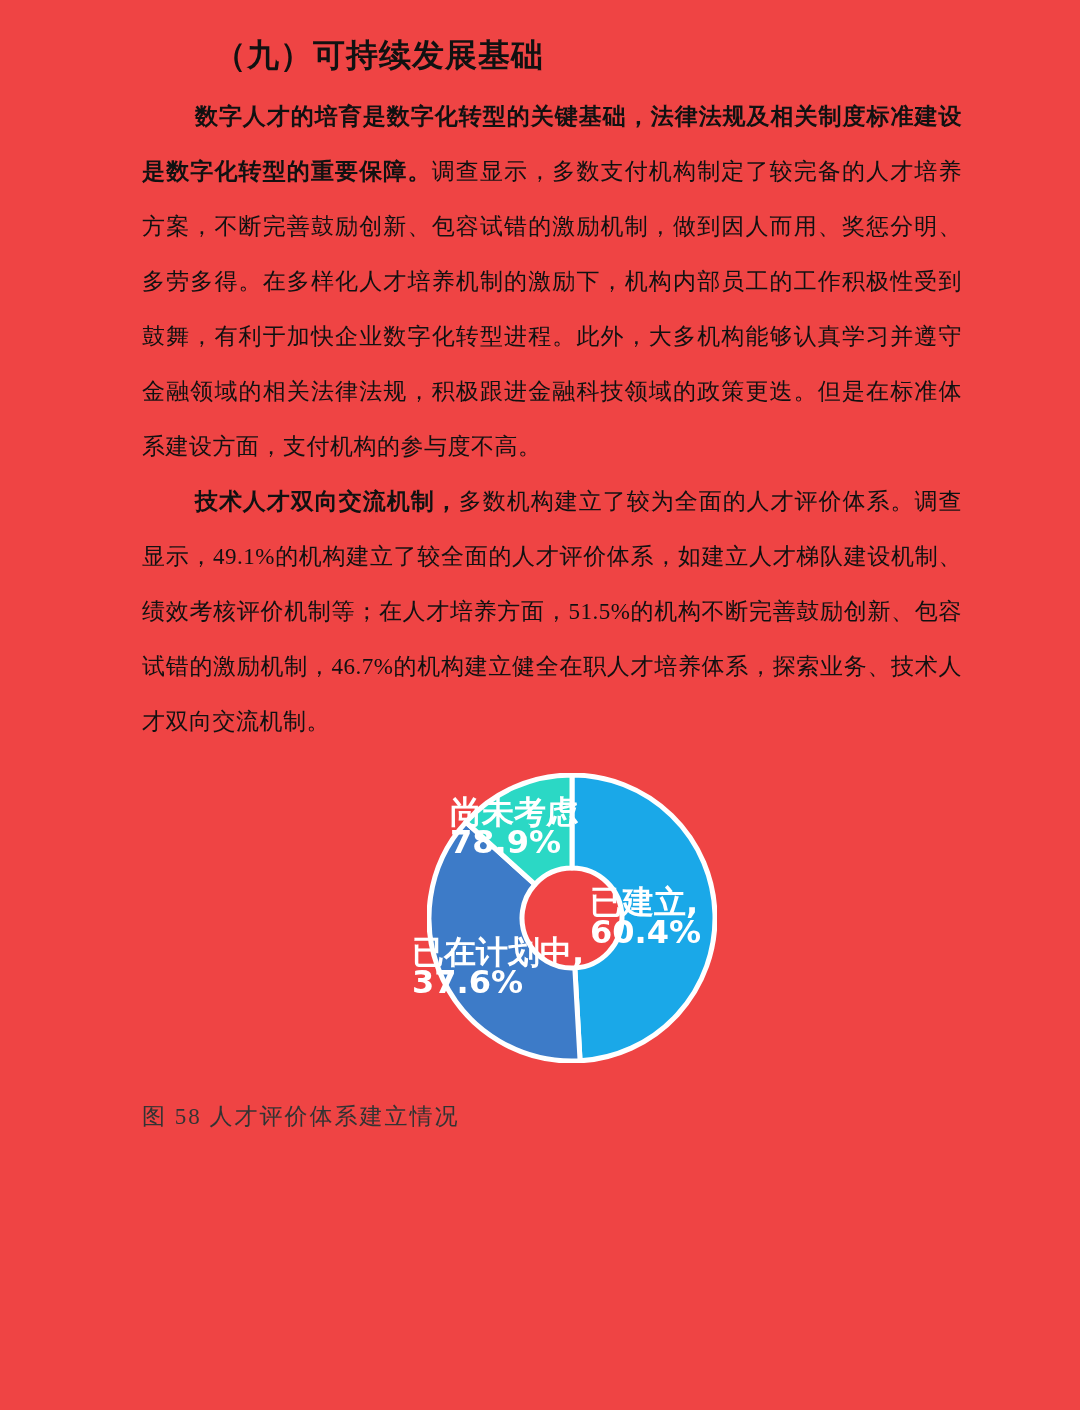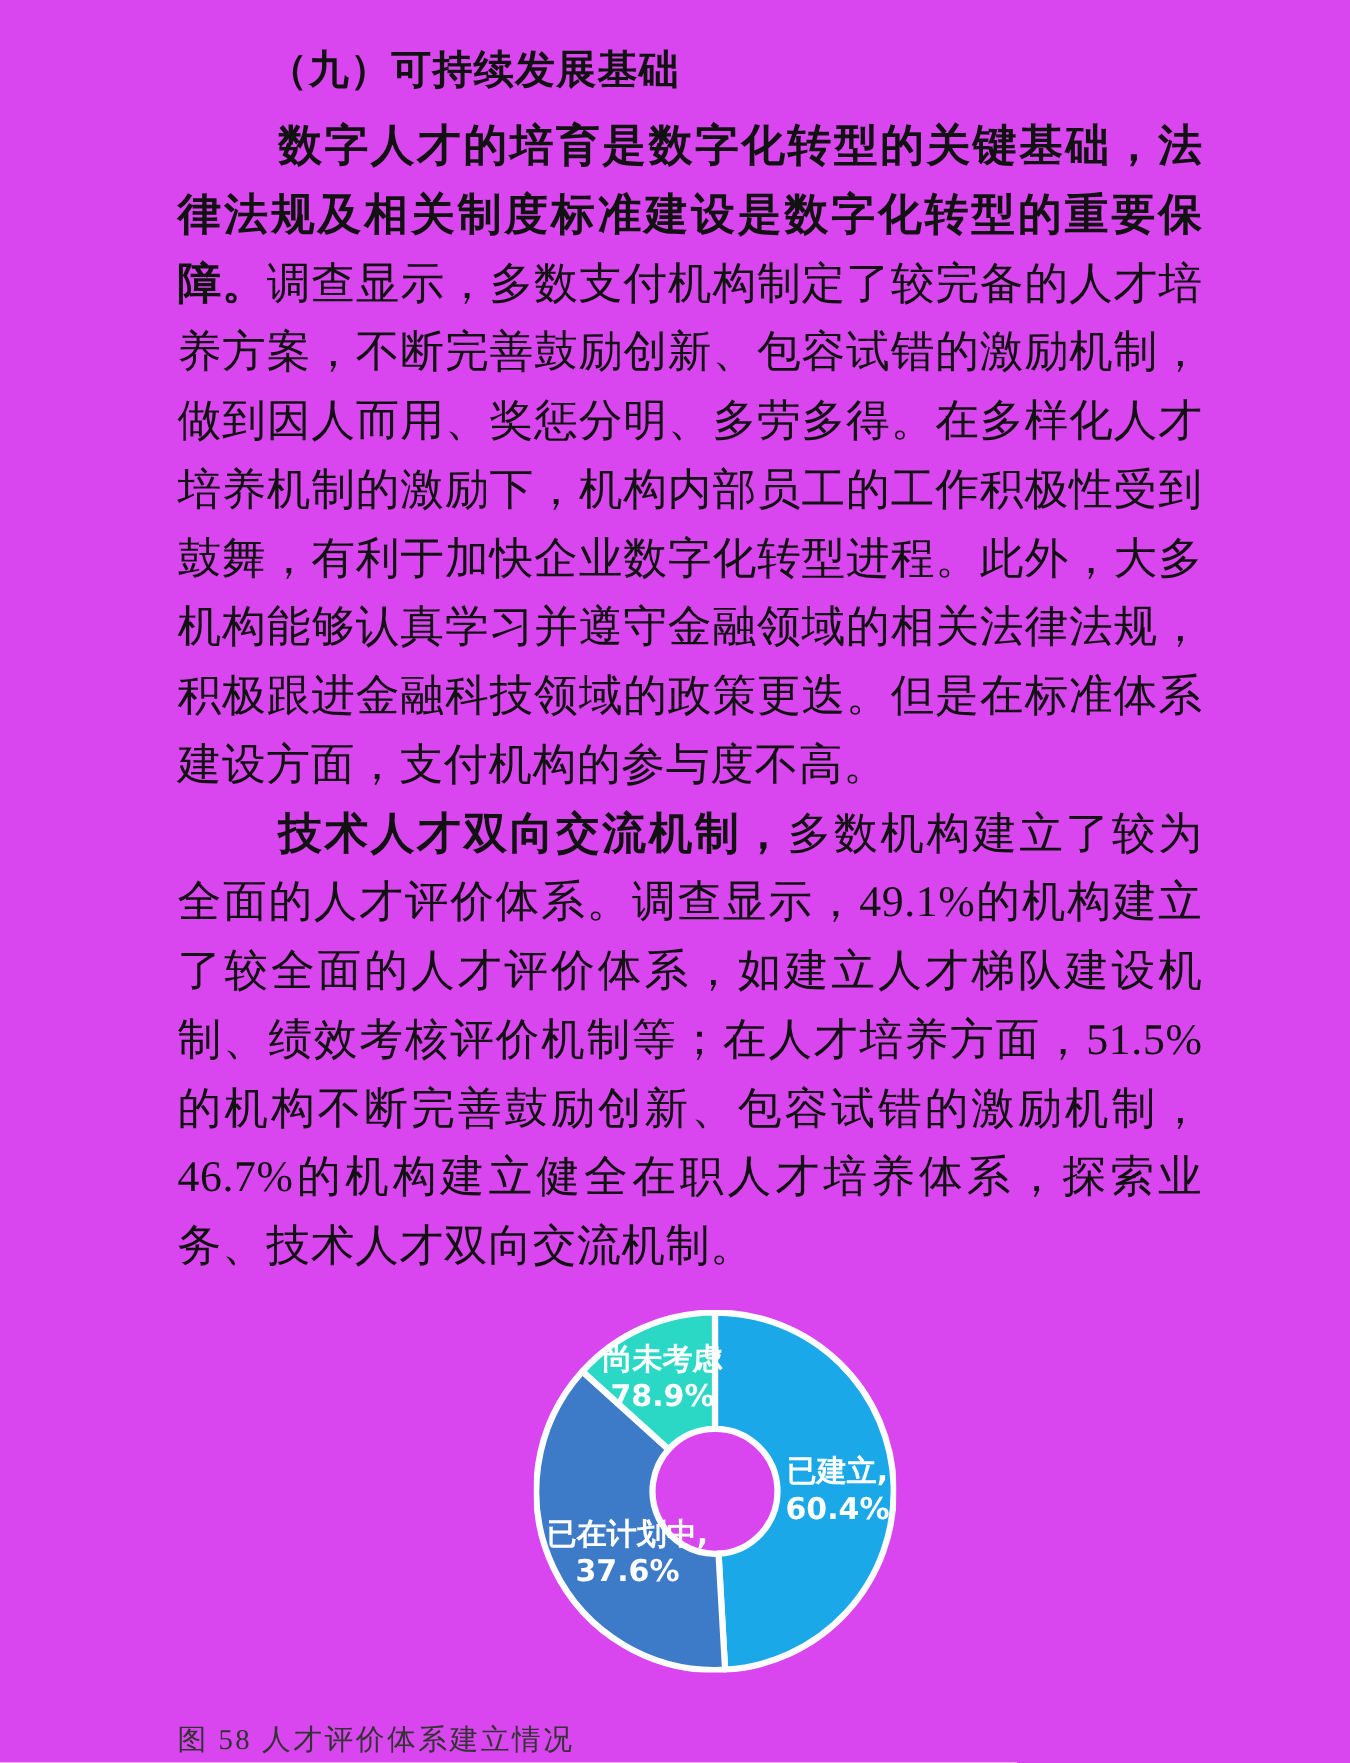--- a/index.html
+++ b/index.html
@@ -1,36 +1,36 @@
 <!DOCTYPE html>
 <html><head>
 <meta charset="utf-8">
 <style>
   html, body { margin: 0; padding: 0; background: #ffffff; }
   .page {
     position: relative;
     width: 1080px;
     height: 1410px;
-    background: #d946ef;
+    background: #ef4444;
     overflow: hidden;
     box-sizing: border-box;
     padding: 0 118px 0 142px;
     font-family: "Liberation Serif", "DejaVu Serif", serif;
     color: #111111;
   }
   .section-heading {
     margin: 28px 0 0 72px;
     font-size: 32px;
     font-weight: 700;
     line-height: 55px;
     letter-spacing: 1px;
   }
   p.body-para {
     margin: 0;
-    font-size: 35px;
+    font-size: 23px;
     line-height: 55px;
     letter-spacing: 0.5px;
     text-align: justify;
     text-justify: inter-ideograph;
     text-indent: 2.3em;
   }
   p.body-para:first-of-type { margin-top: 6px; }
   .lead-bold { font-weight: 700; }
   .figure {
     position: relative;
@@ -41,23 +41,23 @@
     position: absolute;
     left: 285px;
     top: 0;
     width: 290px;
     height: 290px;
   }
   .slice-label {
     position: absolute;
     font-family: "DejaVu Sans", "Liberation Sans", sans-serif;
     font-weight: 700;
-    font-size: 24px;
+    font-size: 32px;
     line-height: 30px;
-    text-align: center;
+    text-align: left;
     white-space: nowrap;
   }
   .slice-label-1 { left: 448px; top: 114px; width: 160px; }
   .slice-label-2 { left: 270px; top: 164px; width: 180px; }
   .slice-label-3 { left: 308px; top: 24px;  width: 160px; }
   .figure-caption {
     margin-top: 28px;
     font-size: 23px;
     letter-spacing: 2px;
     color: #333333;

